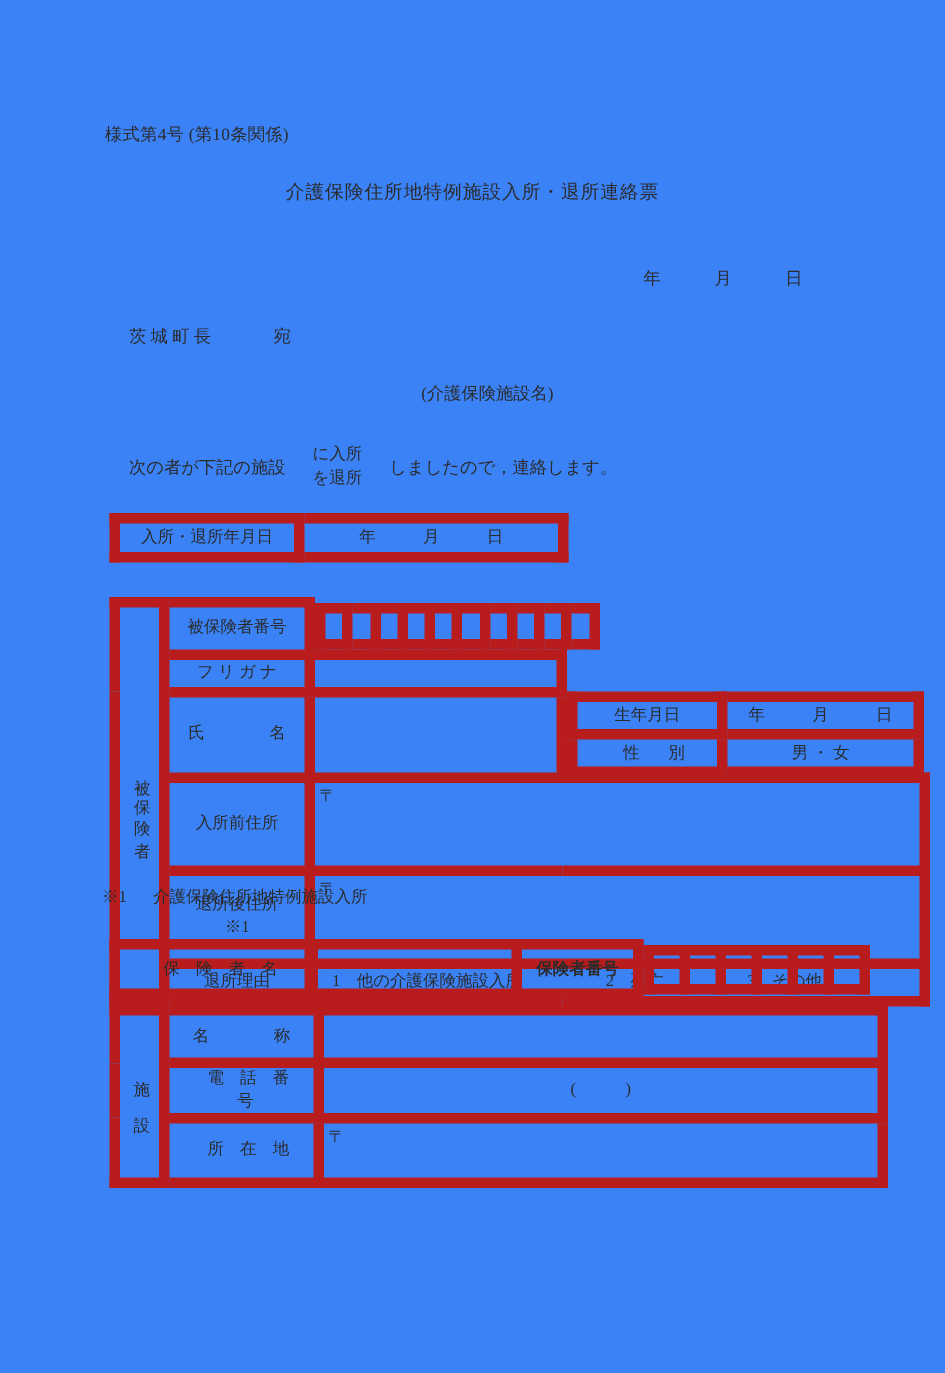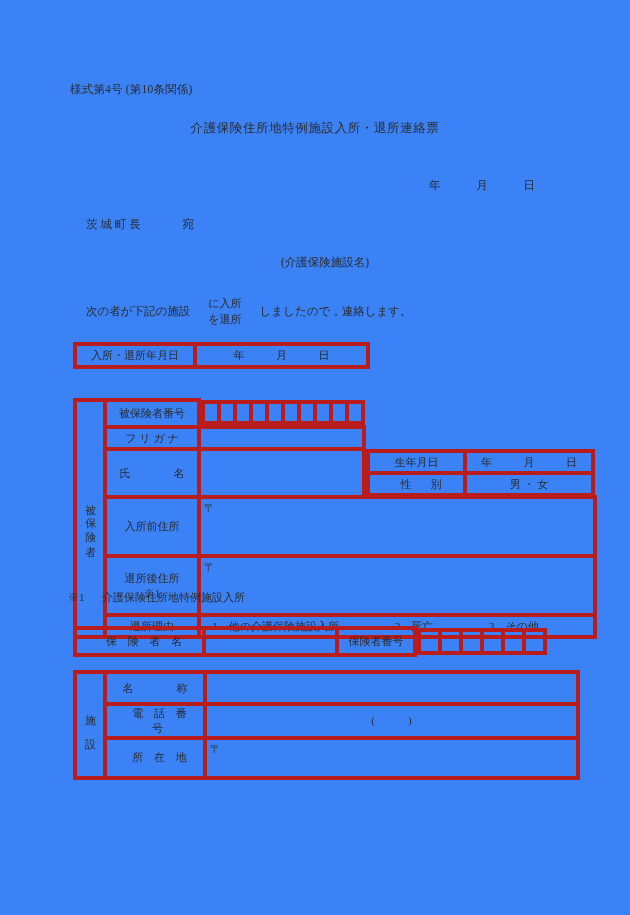--- a/index.html
+++ b/index.html
@@ -79,21 +79,21 @@
   }
   #notice-sentence .tail { }
 
   
   table {
     border-collapse: collapse;
     table-layout: fixed;
     font-size: 11px;
   }
   table td {
-    border: 4px solid #b91c1c;
+    border: 7px solid #b91c1c;
     padding: 0 3px;
     vertical-align: middle;
     font-size: 11px;
     line-height: 1.35;
     color: #2b2b2b;
   }
   .c  { text-align: center; }
   .l  { text-align: left; }
   .nb { border: none !important; }
 
@@ -326,21 +326,21 @@
     <span>※1</span>
     <span class="g"></span>
     <span>介護保険住所地特例施設入所</span>
   </div>
 
   <table class="abs" id="table-insurer">
     <tbody>
         <tr>
       <td class="c spaced" style="width:110px;height:19px;">保 険 者 名</td>
       <td style="width:123px;"></td>
-      <td class="c" style="width:68px;">保険者番号</td>
+      <td class="c" style="width:68px;font-weight:bold;">保険者番号</td>
       <td class="nb" style="padding:0;border:none;">
         <table style="border-collapse:collapse;">
           <tbody>
                 <tr>
             <td class="digit-cell" style="width:17px;height:19px;"></td>
             <td class="digit-cell" style="width:17px;"></td>
             <td class="digit-cell" style="width:17px;"></td>
             <td class="digit-cell" style="width:17px;"></td>
             <td class="digit-cell" style="width:17px;"></td>
             <td class="digit-cell" style="width:17px;"></td>

